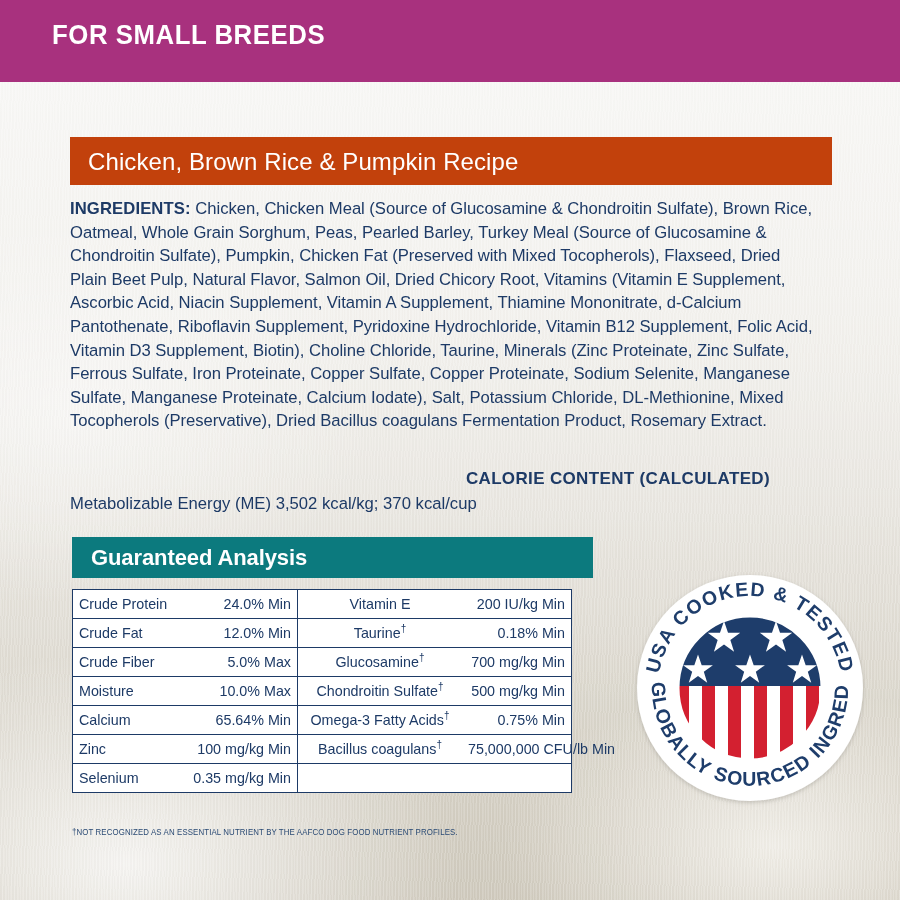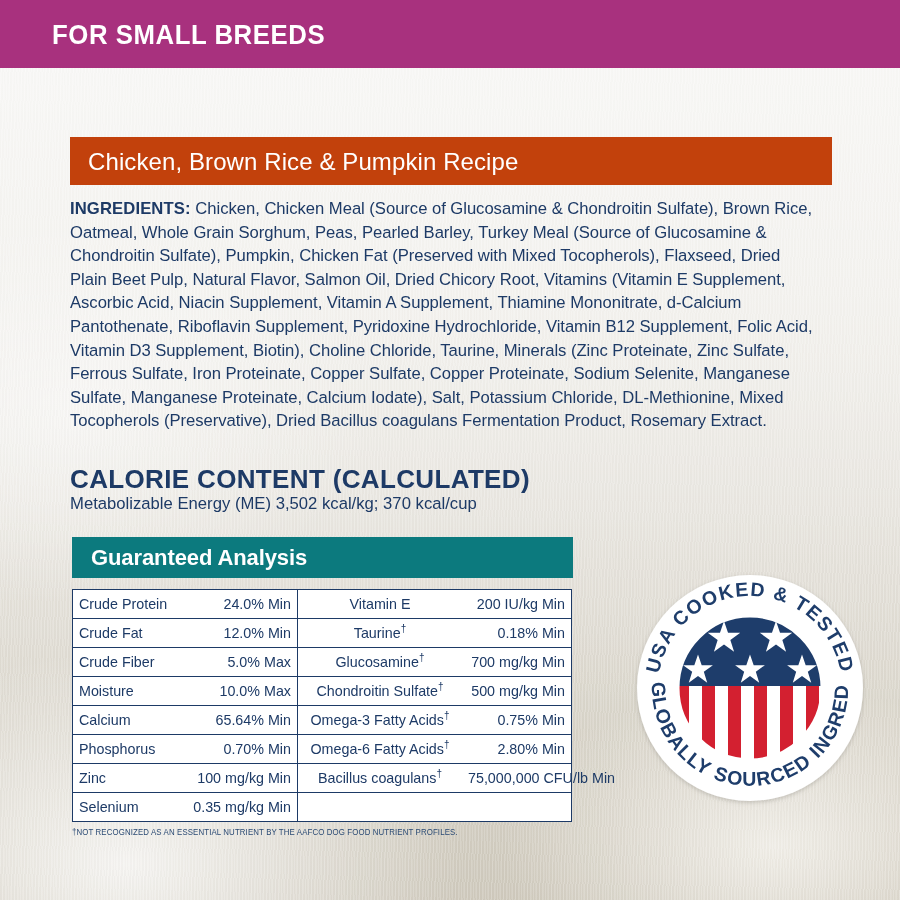--- a/index.html
+++ b/index.html
@@ -19,41 +19,41 @@
         linear-gradient(178deg,#f3f2ef 0%,#eeece7 34%,#e6e3dc 58%,#ddd9cf 76%,#d7d2c6 88%,#cfc9bb 100%);
   }
   #bgnoise{position:absolute;inset:0;z-index:1;opacity:.30;pointer-events:none;
       background-image:
         repeating-linear-gradient(92deg, rgba(255,255,255,.55) 0 1px, rgba(180,176,166,.08) 1px 3px),
         repeating-linear-gradient(-87deg, rgba(255,255,255,.30) 0 1px, rgba(160,156,146,.07) 1px 4px);}
   #bgveil{position:absolute;inset:0;z-index:2;pointer-events:none;
       background:linear-gradient(180deg,rgba(255,255,255,.55) 0%,rgba(255,255,255,.30) 40%,rgba(255,255,255,.08) 62%,rgba(255,255,255,0) 80%);}
 
   
-  #topbar{position:absolute;left:0;top:0;width:900px;height:68px;background:#a8317e;z-index:6;}
+  #topbar{position:absolute;left:0;top:0;width:900px;height:82px;background:#a8317e;z-index:6;}
   #topbar .t{position:absolute;left:52px;top:19px;color:#ffffff;font-size:28px;font-weight:700;
      letter-spacing:.6px;font-stretch:condensed;transform:scaleX(.92);transform-origin:left center;}
 
   
   #recipebar{position:absolute;left:70px;top:137px;width:762px;height:48px;background:#c2410c;z-index:6;}
   #recipebar .t{position:absolute;left:18px;top:11px;color:#fff;font-size:24px;font-weight:400;letter-spacing:.1px;}
 
   
   #ingredients{position:absolute;left:70px;top:197px;width:768px;z-index:6;
      color:#1d3a66;font-size:17.1px;line-height:23.6px;letter-spacing:-.05px;
      transform:scaleX(.975);transform-origin:left top;}
   #ingredients b{font-weight:700;letter-spacing:.1px;}
 
   
   #calorie{position:absolute;left:70px;top:467px;width:700px;z-index:6;color:#1d3a66;}
-  #calorie .hd{font-size:26px;font-weight:700;letter-spacing:.35px;line-height:24px;}
+  #calorie .hd{font-size:17px;font-weight:700;letter-spacing:.35px;line-height:24px;text-align:right;}
   #calorie .sub{font-size:17.1px;line-height:22px;margin-top:2px;transform:scaleX(.975);transform-origin:left top;}
 
   
-  #ga-head{position:absolute;left:72px;top:537px;width:501px;height:41px;background:#0c7a7e;z-index:6;}
+  #ga-head{position:absolute;left:72px;top:537px;width:501px;height:41px;background:#0c7a7e;z-index:6;padding-left:20px;}
   #ga-head .t{position:absolute;left:19px;top:8px;color:#fff;font-size:22px;font-weight:700;letter-spacing:-.1px;}
 
   #ga-table{position:absolute;left:72px;top:589px;width:500px;z-index:6;
      border:1.6px solid #1d3a66;background:#ffffff;box-sizing:border-box;}
   #ga-table table{border-collapse:collapse;width:100%;table-layout:fixed;}
   #ga-table td{border-top:1.1px solid #1d3a66;color:#1d3a66;font-size:14.3px;height:28px;
      padding:0 6px;vertical-align:middle;white-space:nowrap;}
   #ga-table tr:first-child td{border-top:none;}
   td.k1{width:98px;text-align:left;padding-left:10px;}
   td.v1{width:102px;text-align:right;padding-right:9px;border-right:1.6px solid #1d3a66;}
@@ -125,26 +125,20 @@
           <td class="k2">Chondroitin Sulfate<sup>†</sup></td>
           <td class="v2">500 mg/kg Min</td>
         </tr>
         <tr>
           <td class="k1">Calcium</td>
           <td class="v1">65.64% Min</td>
           <td class="k2">Omega-3 Fatty Acids<sup>†</sup></td>
           <td class="v2">0.75% Min</td>
         </tr>
         <tr>
-          <td class="k1">Phosphorus</td>
-          <td class="v1">0.70% Min</td>
-          <td class="k2">Omega-6 Fatty Acids<sup>†</sup></td>
-          <td class="v2">2.80% Min</td>
-        </tr>
-        <tr>
           <td class="k1">Zinc</td>
           <td class="v1">100 mg/kg Min</td>
           <td class="k2">Bacillus coagulans<sup>†</sup></td>
           <td class="v2">75,000,000 CFU/lb Min</td>
         </tr>
         <tr>
           <td class="k1 blank">Selenium</td>
           <td class="v1">0.35 mg/kg Min</td>
           <td class="k2"></td>
           <td class="v2"></td>

